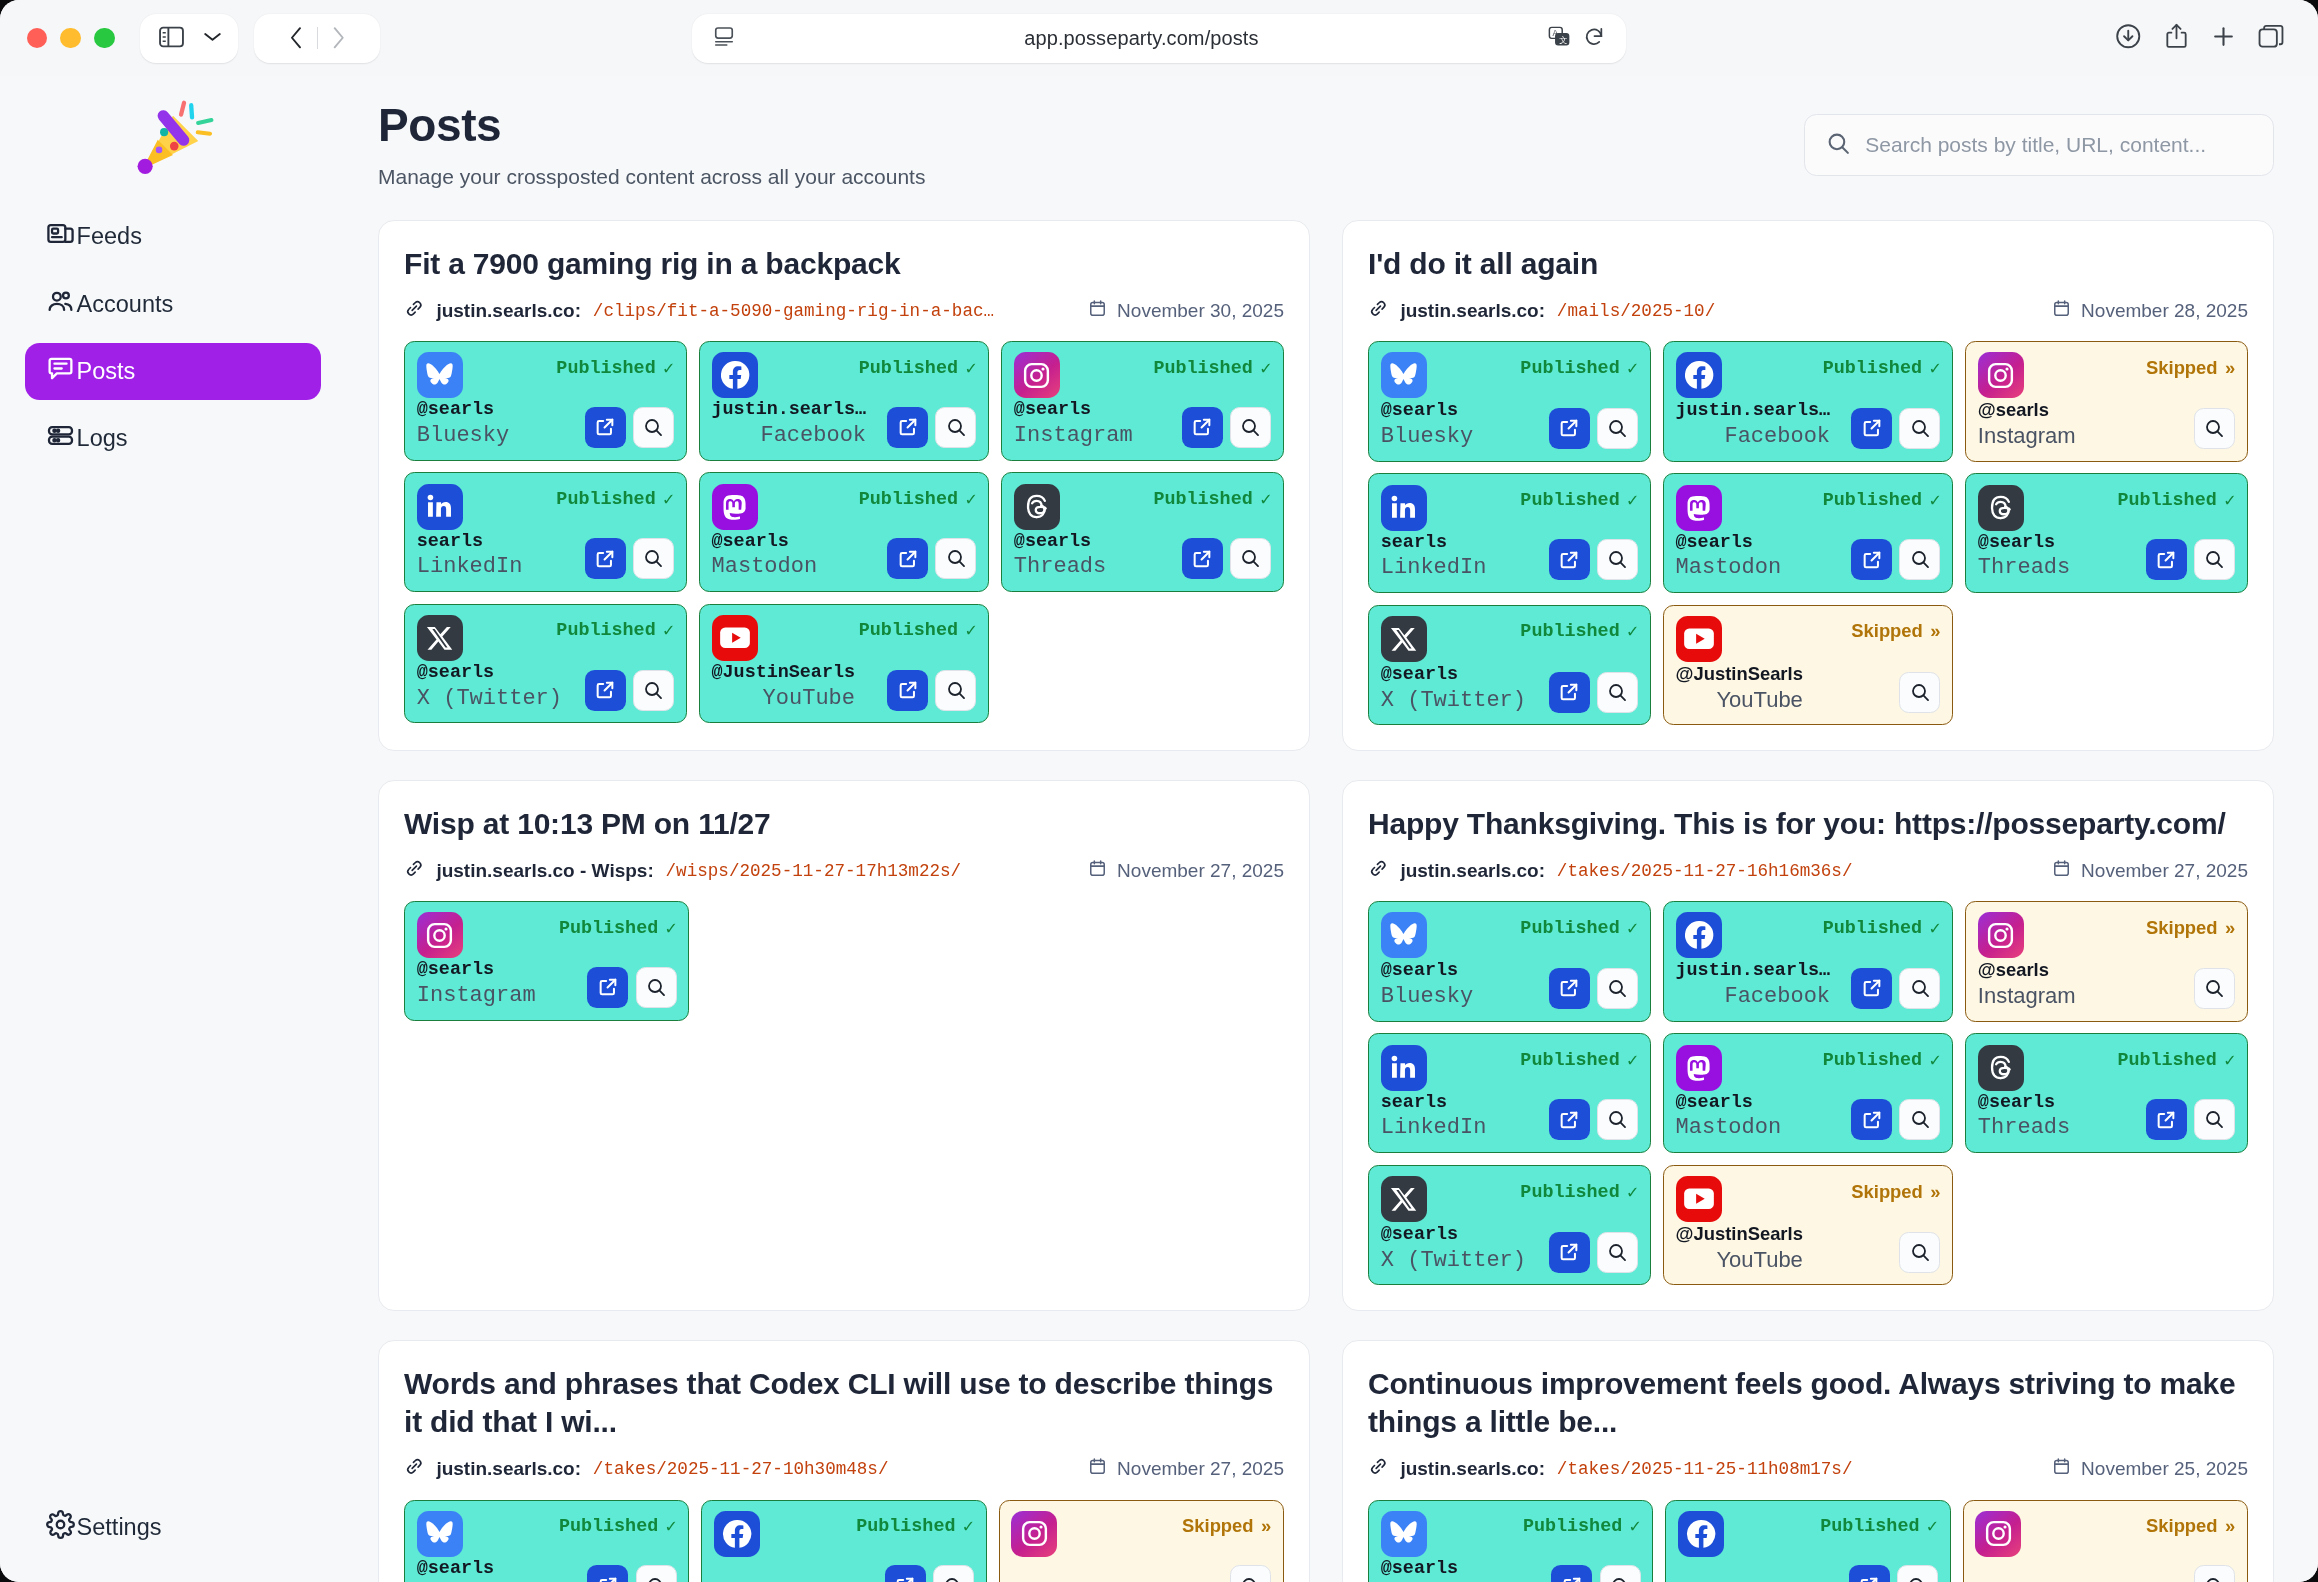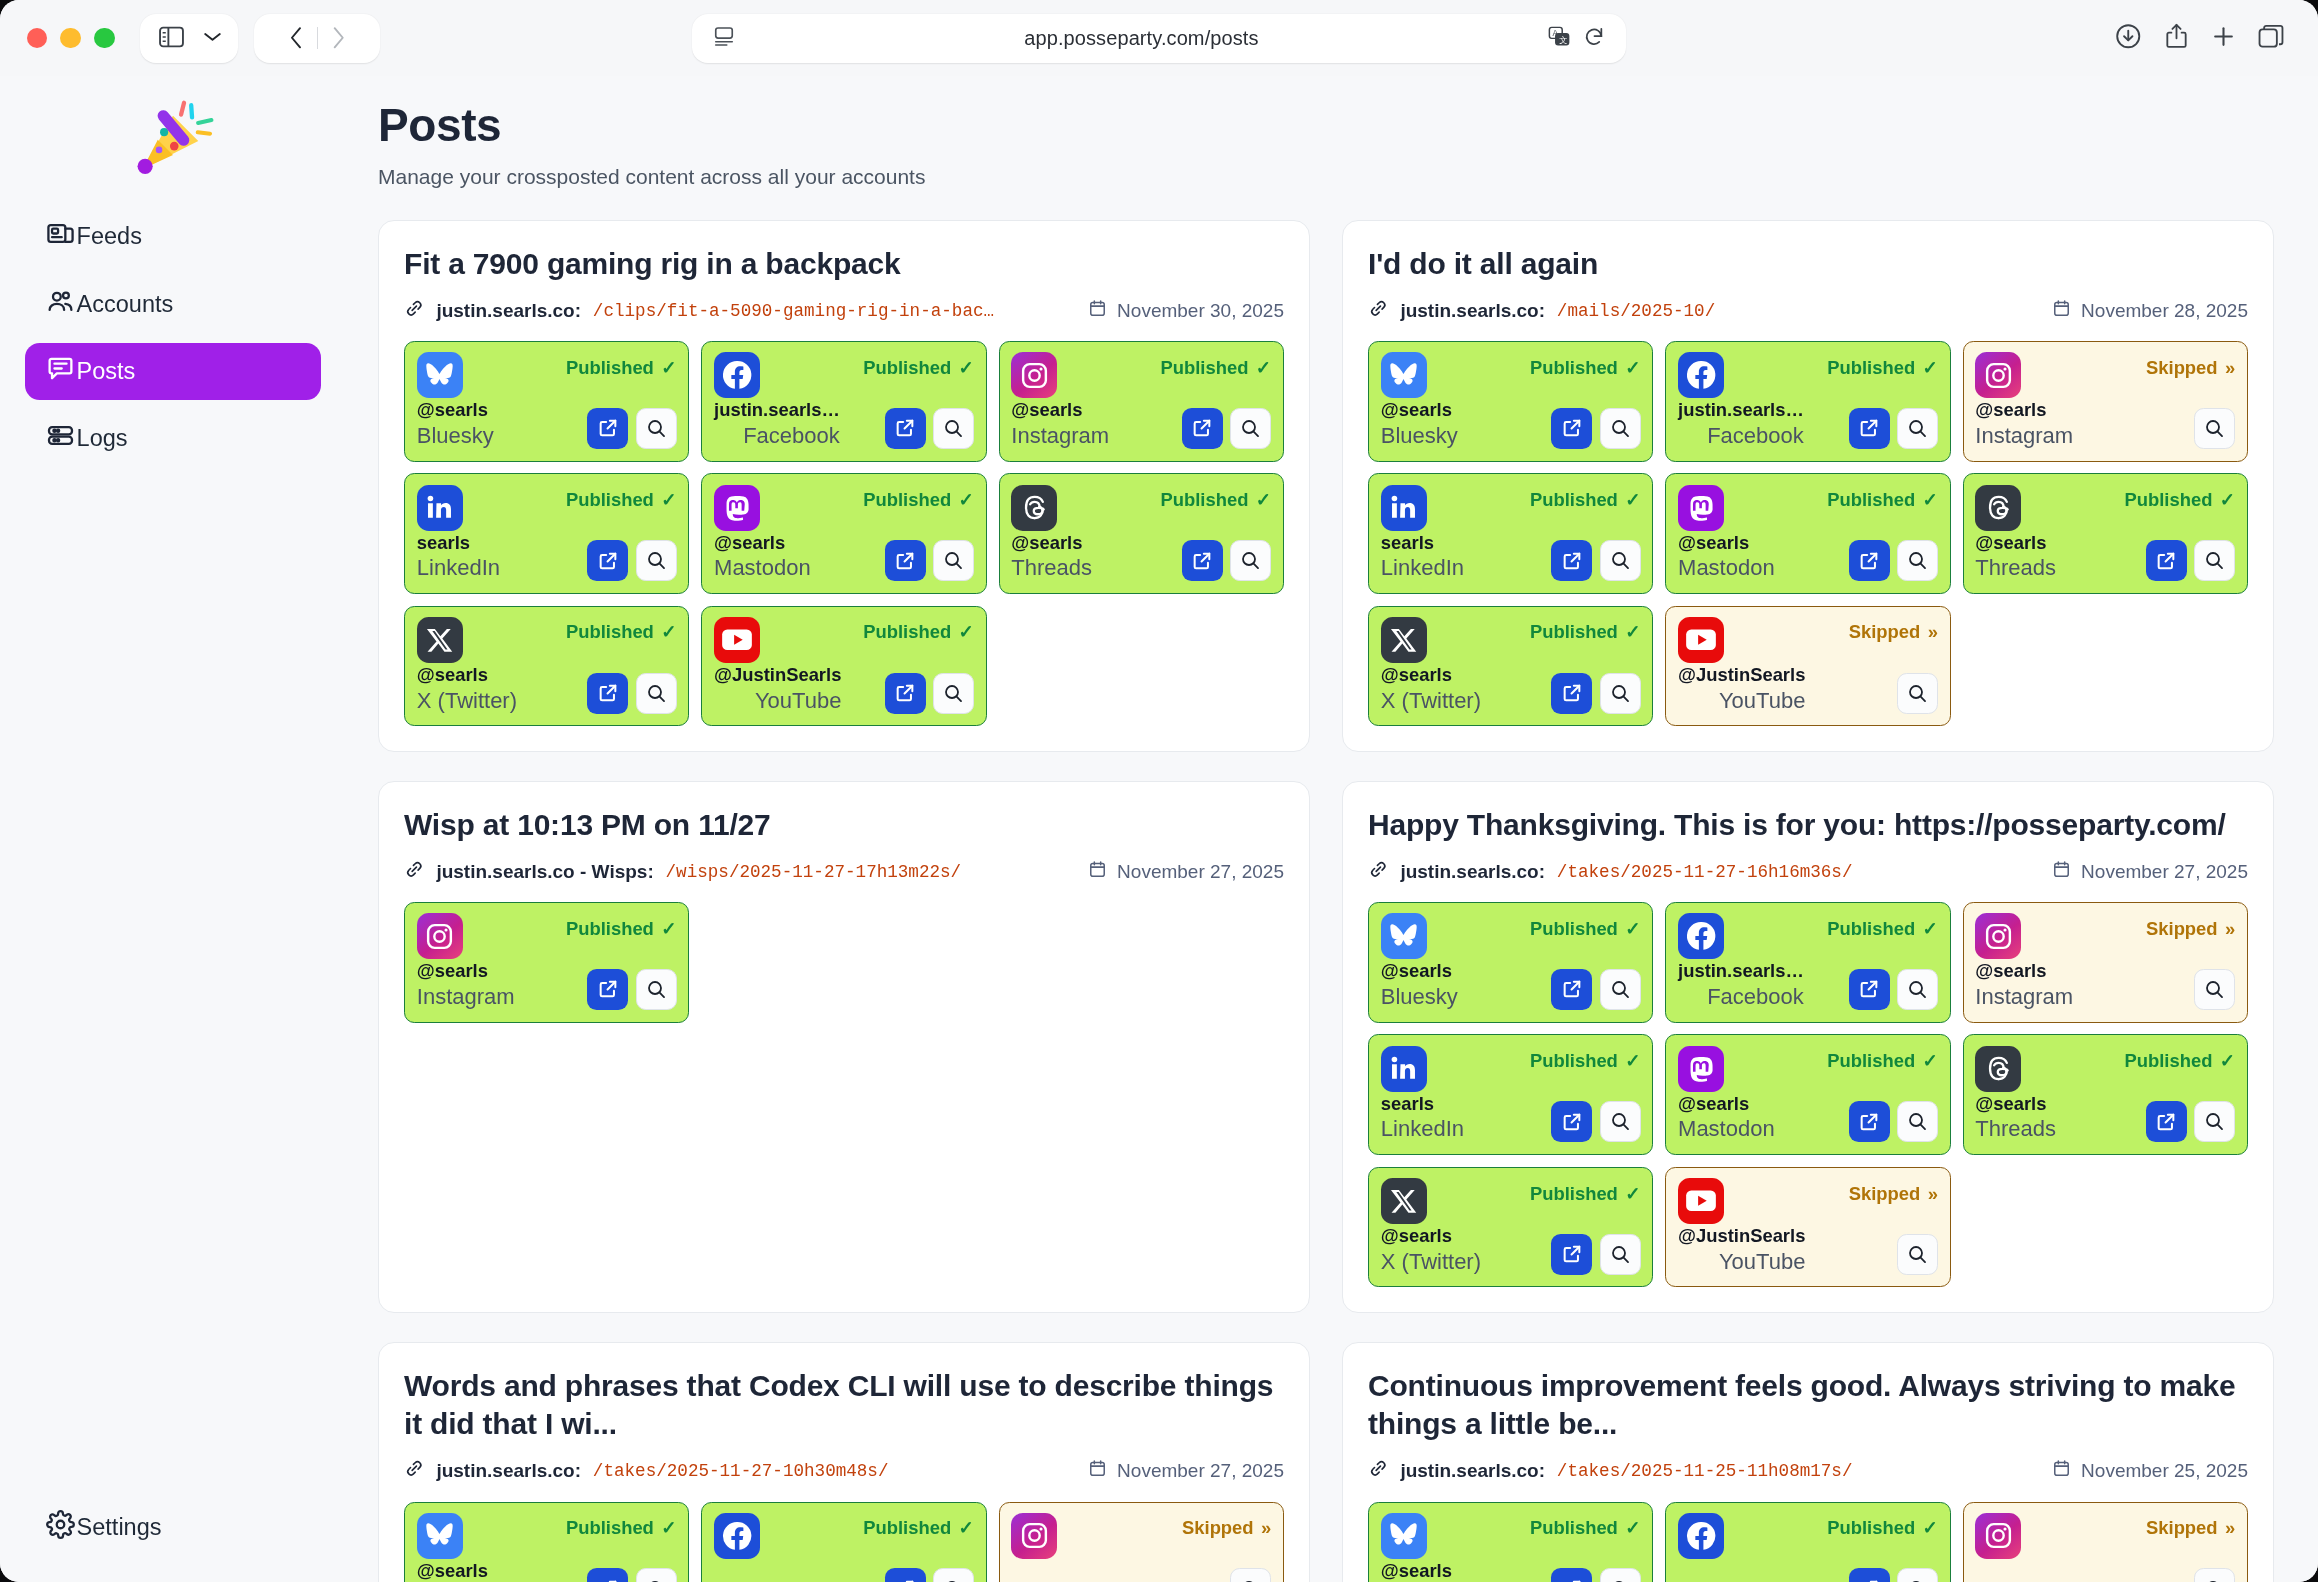--- a/index.html
+++ b/index.html
@@ -125,21 +125,21 @@
   .meta-date {
     margin-left: auto; display: flex; align-items: center; gap: 10.3px;
     color: #55607a; font-size: 19px; white-space: nowrap;
   }
 
   .tiles { display: grid; grid-template-columns: repeat(3, 1fr); gap: 11.8px; margin-top: 17.6px; }
   .tile {
     border-radius: 10.3px; padding: 10.3px 11.8px 11.8px 11.8px; min-height: 112px;
     display: flex; flex-direction: column;
   }
-  .tile.published { background: #bef264; border: 1.5px solid #1a7f3c; }
+  .tile.published { background: #5eead4; border: 1.5px solid #1a7f3c; font-family: Liberation Mono, monospace; }
   .tile.skipped   { background: #fdf7e3; border: 1.5px solid #8a5a10; }
   .tile-top { display: flex; align-items: flex-start; justify-content: space-between; }
   .brand {
     width: 46px; height: 46px; border-radius: 11.8px;
     display: flex; align-items: center; justify-content: center; flex: 0 0 46px;
   }
   .status { font-size: 18.4px; font-weight: 700; display: flex; align-items: center; gap: 7.4px; padding-top: 4.4px;}
   .status.pub { color: #11873c; }
   .status.skip { color: #b07408; }
   .tile-bot { display: flex; align-items: flex-end; justify-content: space-between; margin-top: auto; gap: 21px; }
@@ -341,20 +341,29 @@
         </div>
       </div>
     </div>
 
     <div class="content">
       <div class="page-head">
         <div>
           <div class="page-title">Posts</div>
           <div class="page-sub">Manage your crossposted content across all your accounts</div>
         </div>
+        <div class="search-box">
+          <span>
+            <svg width="25" height="25" viewBox="0 0 24 24" fill="none" stroke="#5b6472" stroke-width="2" stroke-linecap="round">
+              <circle cx="10.5" cy="10.5" r="7"></circle>
+                <line x1="15.6" y1="15.6" x2="21" y2="21"></line>
+            </svg>
+          </span>
+          <span class="search-input">Search posts by title, URL, content...</span>
+        </div>
       </div>
 
       <div class="grid" id="post-grid">
           <div class="post-card">
             <div class="post-title">Fit a 7900 gaming rig in a backpack</div>
             <div class="post-meta">
               <span><svg width="20.6" height="20.6" viewBox="0 0 24 24" fill="none" stroke="#1e2637" stroke-width="1.9" stroke-linecap="round">
                   <path d="M9.5 14.5 14.5 9.5"></path>
                   <path d="M11 7.5 13 5.5a3.8 3.8 0 0 1 5.4 5.4l-2 2"></path>
                   <path d="M13 16.5 11 18.5a3.8 3.8 0 0 1-5.4-5.4l2-2"></path>

